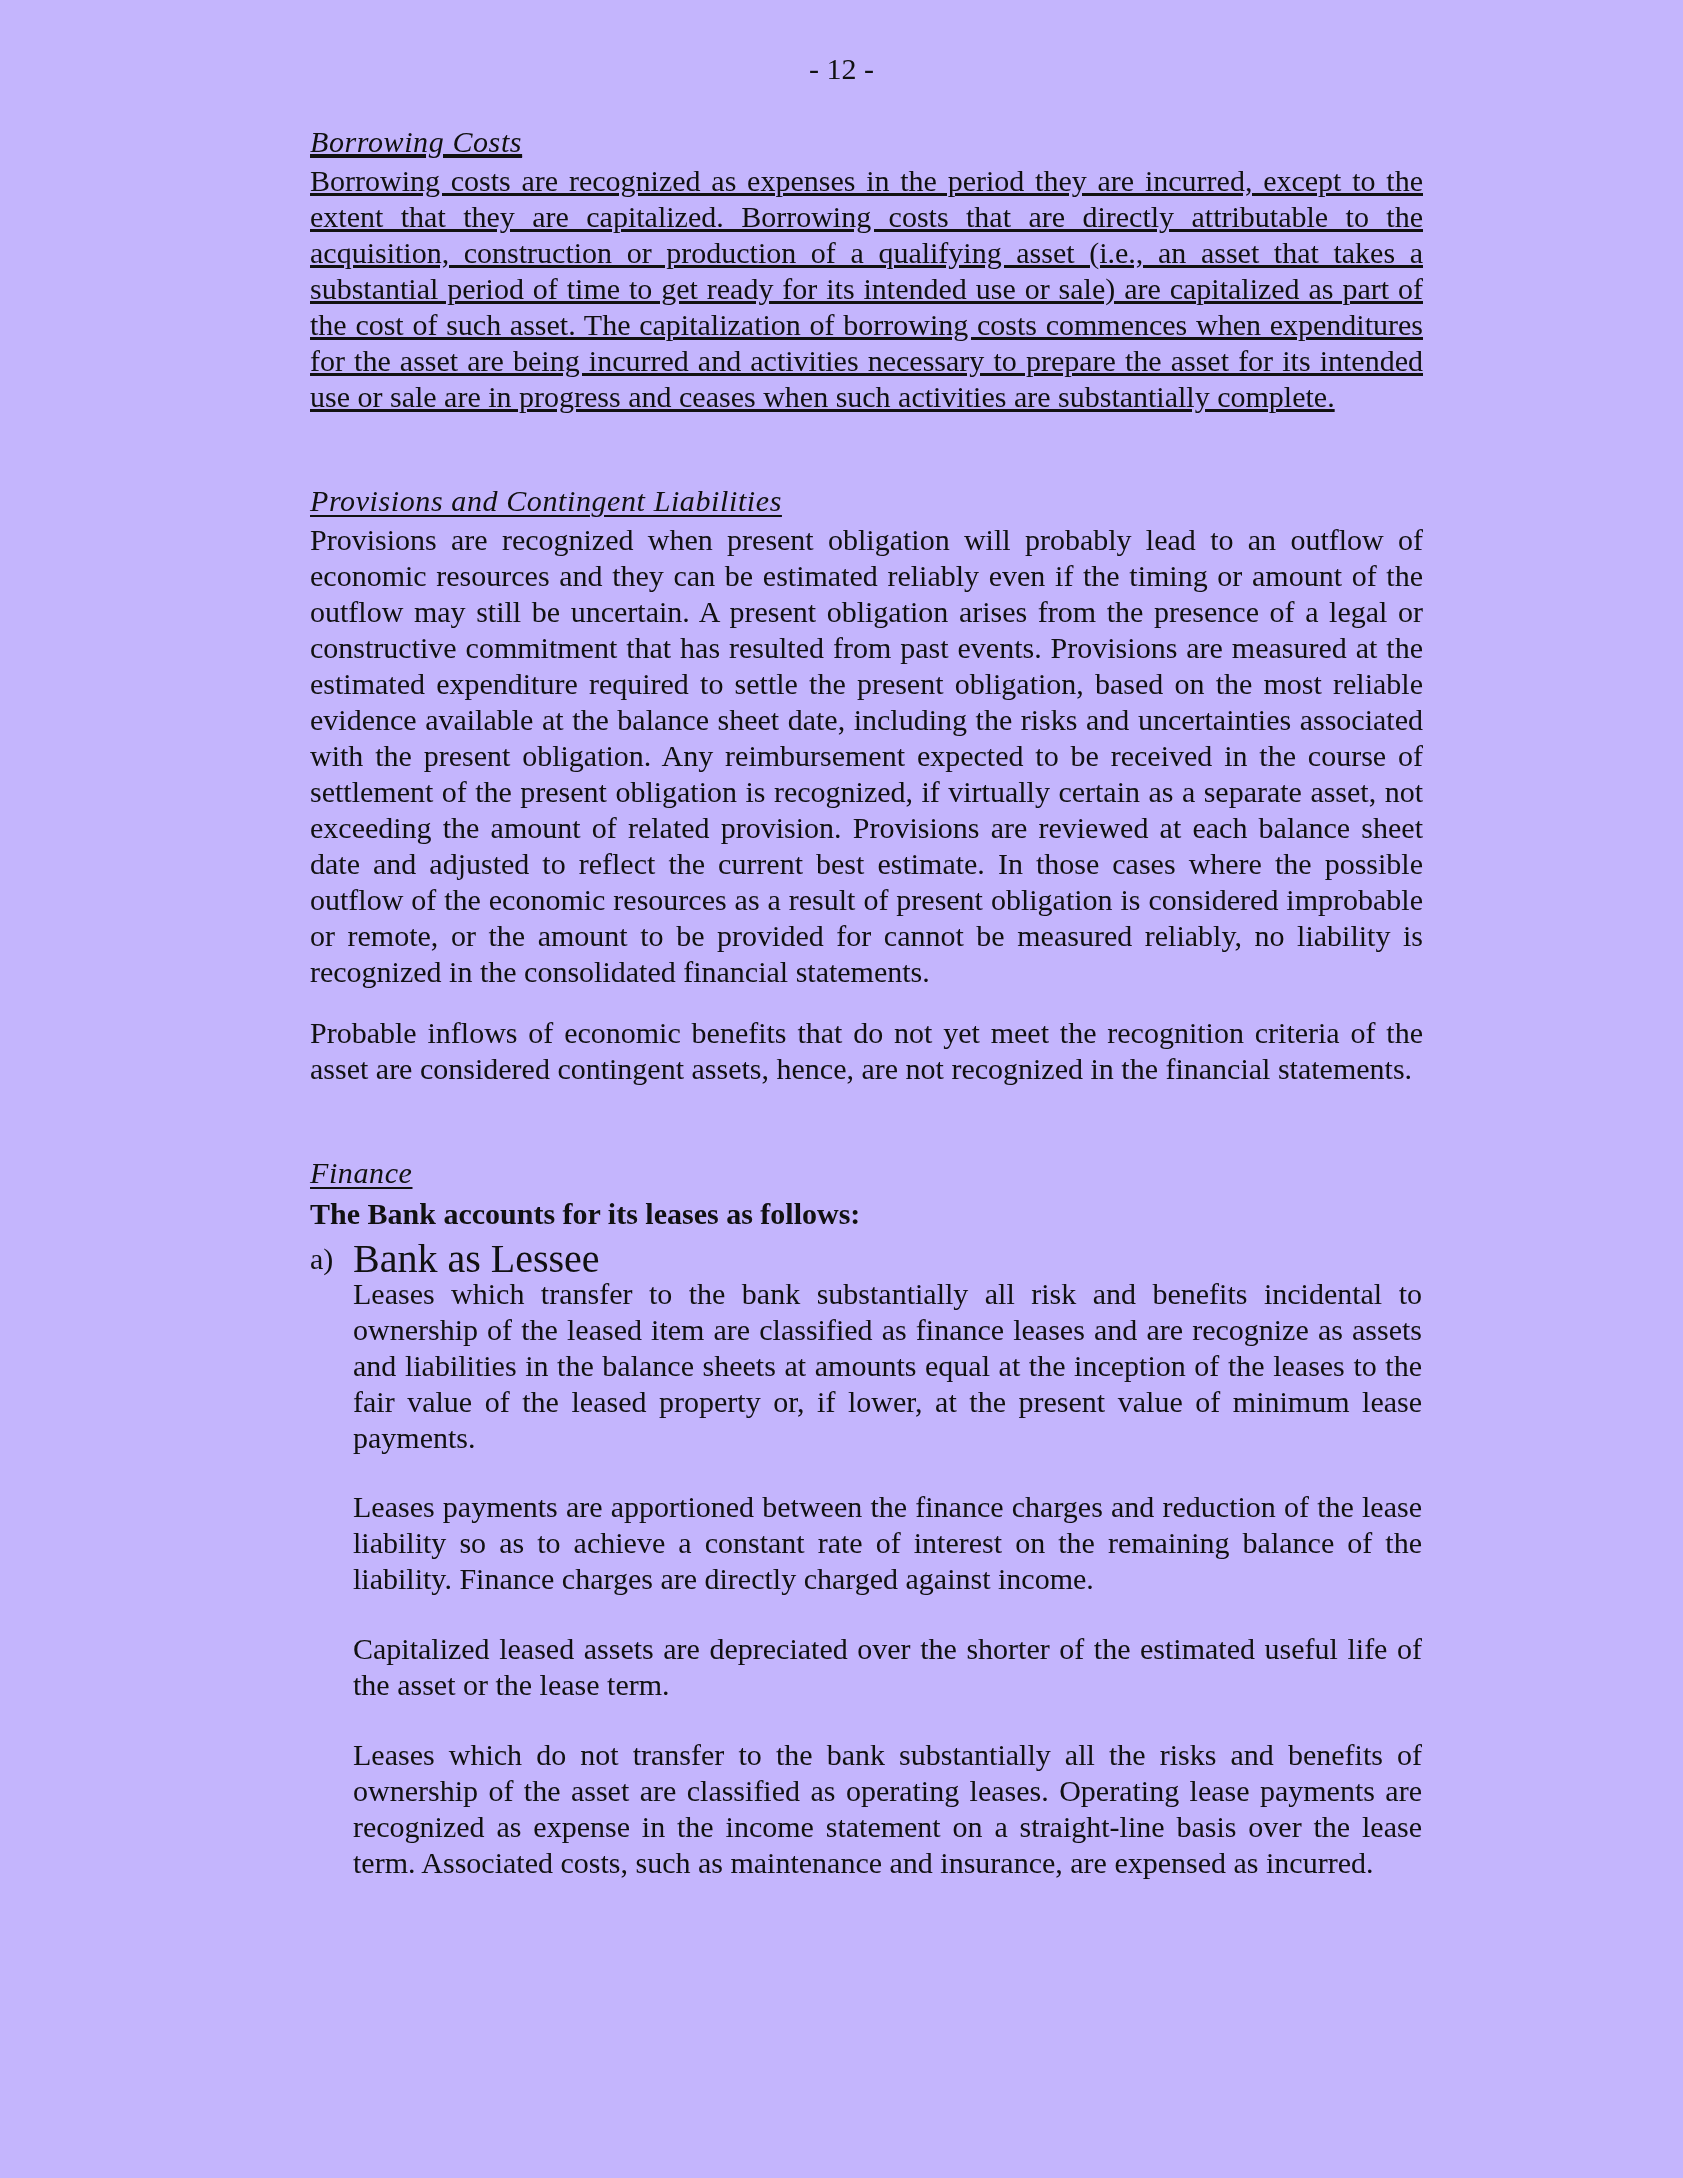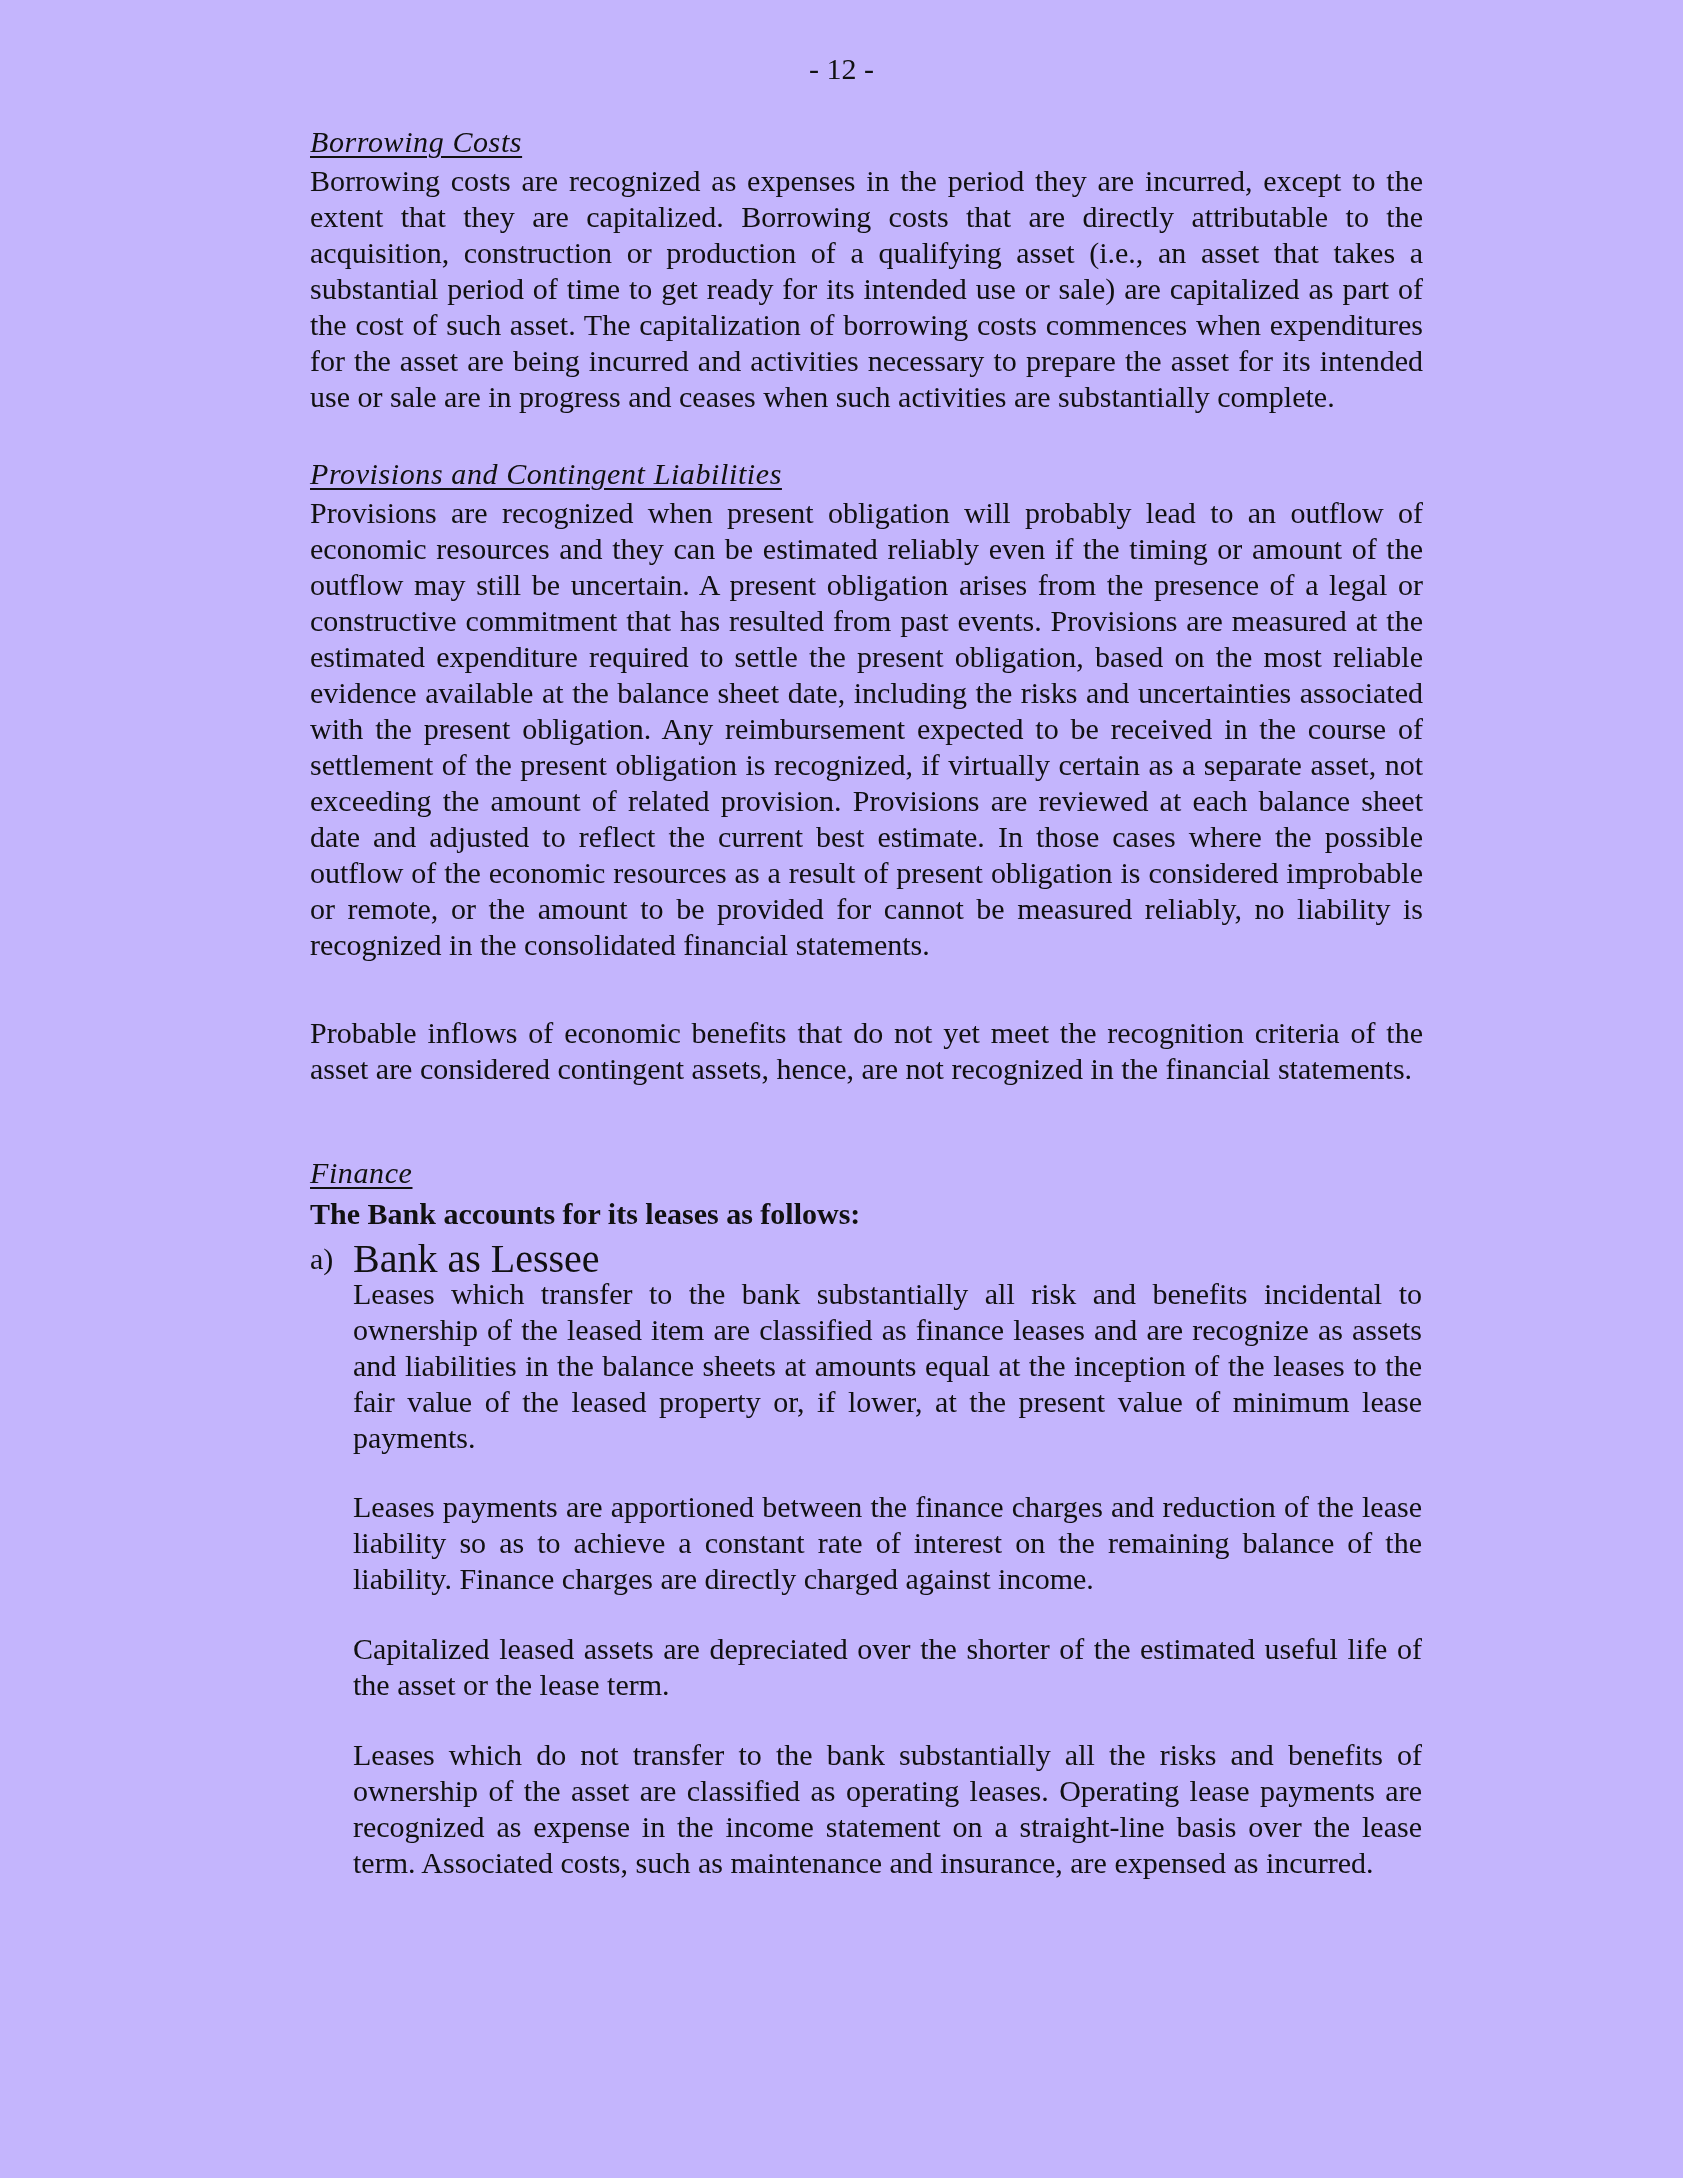--- a/index.html
+++ b/index.html
@@ -69,26 +69,26 @@
     line-height: 36px;
   }
 </style>
 </head>
 <body>
 
 <div class="page">
 
   <div class="page-number">- 12 -</div>
 
-  <div class="block" style="top:127px;">
+  <div class="block" style="top:127px;text-decoration:underline;">
     <span class="heading">Borrowing Costs</span>
     <p class="para" style="margin-top:6px;">Borrowing costs are recognized as expenses in the period they are incurred, except to the extent that they are capitalized.  Borrowing costs that are directly attributable to the acquisition, construction or production of a qualifying asset (i.e., an asset that takes a substantial period of time to get ready for its intended use or sale) are capitalized as part of the cost of such asset.  The capitalization of borrowing costs commences when expenditures for the asset are being incurred and activities necessary to prepare the asset for its intended use or sale are in progress and ceases when such activities are substantially complete.</p>
   </div>
 
-  <div class="block" style="top:459px;">
+  <div class="block" style="top:486px;">
     <span class="heading">Provisions and Contingent Liabilities</span>
     <p class="para" style="margin-top:6px;">Provisions are recognized when present obligation will probably lead to an outflow of economic resources and they can be estimated reliably even if the timing or amount of the outflow may still be uncertain. A present obligation arises from the presence of a legal or constructive commitment that has resulted from past events. Provisions are measured at the estimated expenditure required to settle the present obligation, based on the most reliable evidence available at the balance sheet date, including the risks and uncertainties associated with the present obligation. Any reimbursement expected to be received in the course of settlement of the present obligation is recognized, if virtually certain as a separate asset, not exceeding the amount of related provision. Provisions are reviewed at each balance sheet date and adjusted to reflect the current best estimate. In those cases where the possible outflow of the economic resources as a result of present obligation is considered improbable or remote, or the amount to be provided for cannot be measured reliably, no liability is recognized in the consolidated financial statements.</p>
   </div>
 
   <div class="block" style="top:1015px;">
     <p class="para">Probable inflows of economic benefits that do not yet meet the recognition criteria of the asset are considered contingent assets, hence, are not recognized in the financial statements.</p>
   </div>
 
   <div class="block" style="top:1158px;">
     <span class="heading">Finance</span>

